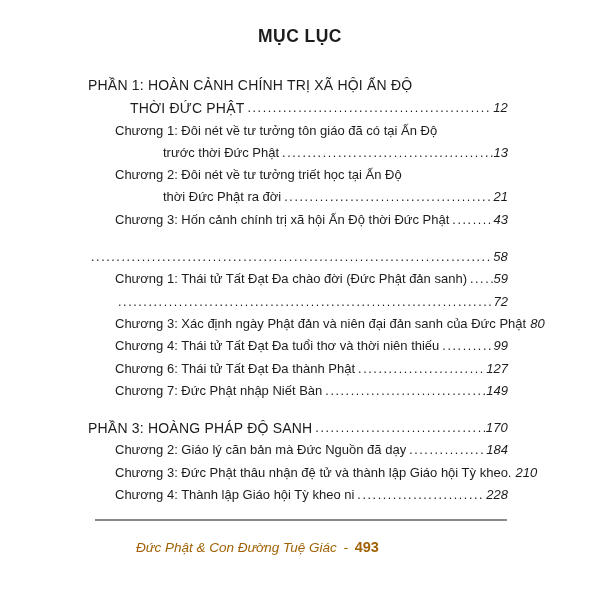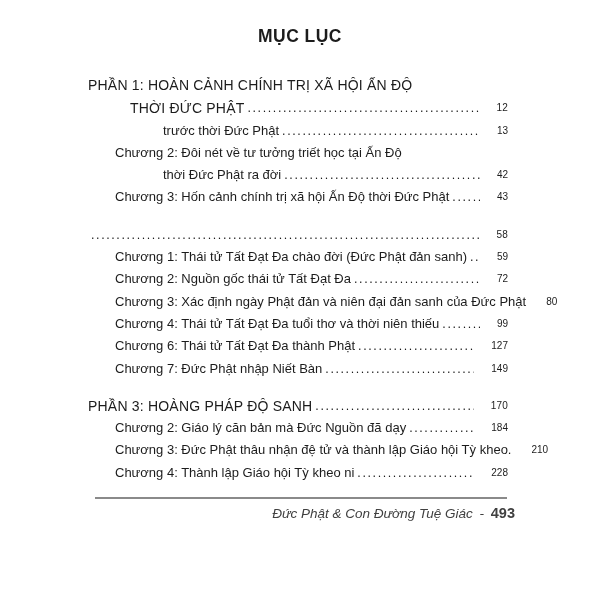--- a/index.html
+++ b/index.html
@@ -53,34 +53,35 @@
     margin-left: 3px;
     margin-right: 1px;
   }
   .leader::after {
     content: "......................................................................................................................................................";
     letter-spacing: 1.6px;
     font-size: 12.5px;
   }
   .leader.nodots::after { content: ""; }
   .pagenum {
-    font-size: 10px;
-    margin-left: 16px;
+    font-size: 13px;
+    margin-left: 0;
+    font-style: italic;
   }
   .footer-rule {
     margin: 13px 93px 0 95px;
     border: none;
     border-top: 2px solid #8a8a8a;
     height: 0;
   }
   .footer {
-    text-align: right;
-    margin: 6px 85px 0 0;
+    text-align: center;
+    margin: 18px 85px 0 0;
     font-size: 13.5px;
-    color: #404040;
+    color: #a16207;
   }
   .footer .book {
     font-style: italic;
   }
   .footer .sep {
     font-style: italic;
     padding: 0 3px;
   }
   .footer .pg {
     font-weight: bold;
@@ -96,32 +97,33 @@
   <div class="toc">
       <div class="entry part">
         <div class="line first">PHẦN 1: HOÀN CẢNH CHÍNH TRỊ XÃ HỘI ẤN ĐỘ</div>
         <div class="line flexline cont">
           <span class="txt">THỜI ĐỨC PHẬT</span>
           <span class="leader"></span>
           <span class="pagenum">12</span>
         </div>
       </div>
       <div class="entry chapter">
+        <div class="line first">Chương 1: Đôi nét về tư tưởng tôn giáo đã có tại Ấn Độ</div>
         <div class="line flexline cont">
           <span class="txt">trước thời Đức Phật</span>
           <span class="leader"></span>
           <span class="pagenum">13</span>
         </div>
       </div>
       <div class="entry chapter">
         <div class="line first">Chương 2: Đôi nét về tư tưởng triết học tại Ấn Độ</div>
         <div class="line flexline cont">
           <span class="txt">thời Đức Phật ra đời</span>
           <span class="leader"></span>
-          <span class="pagenum">42</span>
+          <span class="pagenum">21</span>
         </div>
       </div>
       <div class="entry chapter">
         <div class="line flexline">
           <span class="txt">Chương 3: Hốn cảnh chính trị xã hội Ấn Độ thời Đức Phật</span>
           <span class="leader"></span>
           <span class="pagenum">43</span>
         </div>
       </div>
       <div class="entry part gap">
@@ -132,21 +134,20 @@
       </div>
       <div class="entry chapter">
         <div class="line flexline">
           <span class="txt">Chương 1: Thái tử Tất Đạt Đa chào đời (Đức Phật đản sanh)</span>
           <span class="leader"></span>
           <span class="pagenum">59</span>
         </div>
       </div>
       <div class="entry chapter">
         <div class="line flexline">
-          <span class="txt">Chương 2: Nguồn gốc thái tử Tất Đạt Đa</span>
           <span class="leader"></span>
           <span class="pagenum">72</span>
         </div>
       </div>
       <div class="entry chapter">
         <div class="line flexline">
           <span class="txt">Chương 3: Xác định ngày Phật đản và niên đại đản sanh của Đức Phật</span>
           <span class="leader nodots"></span>
           <span class="pagenum">80</span>
         </div>

